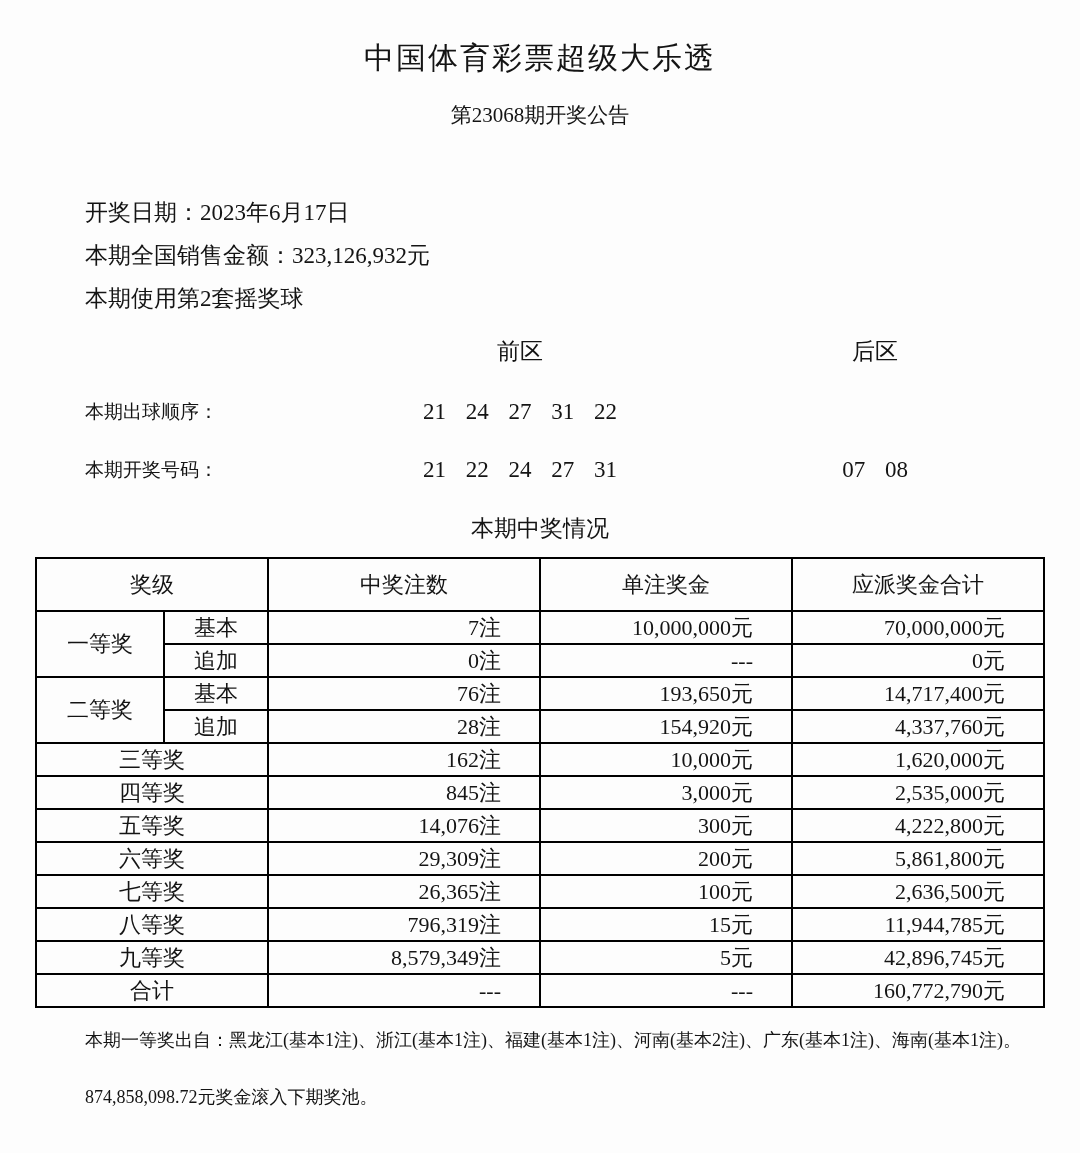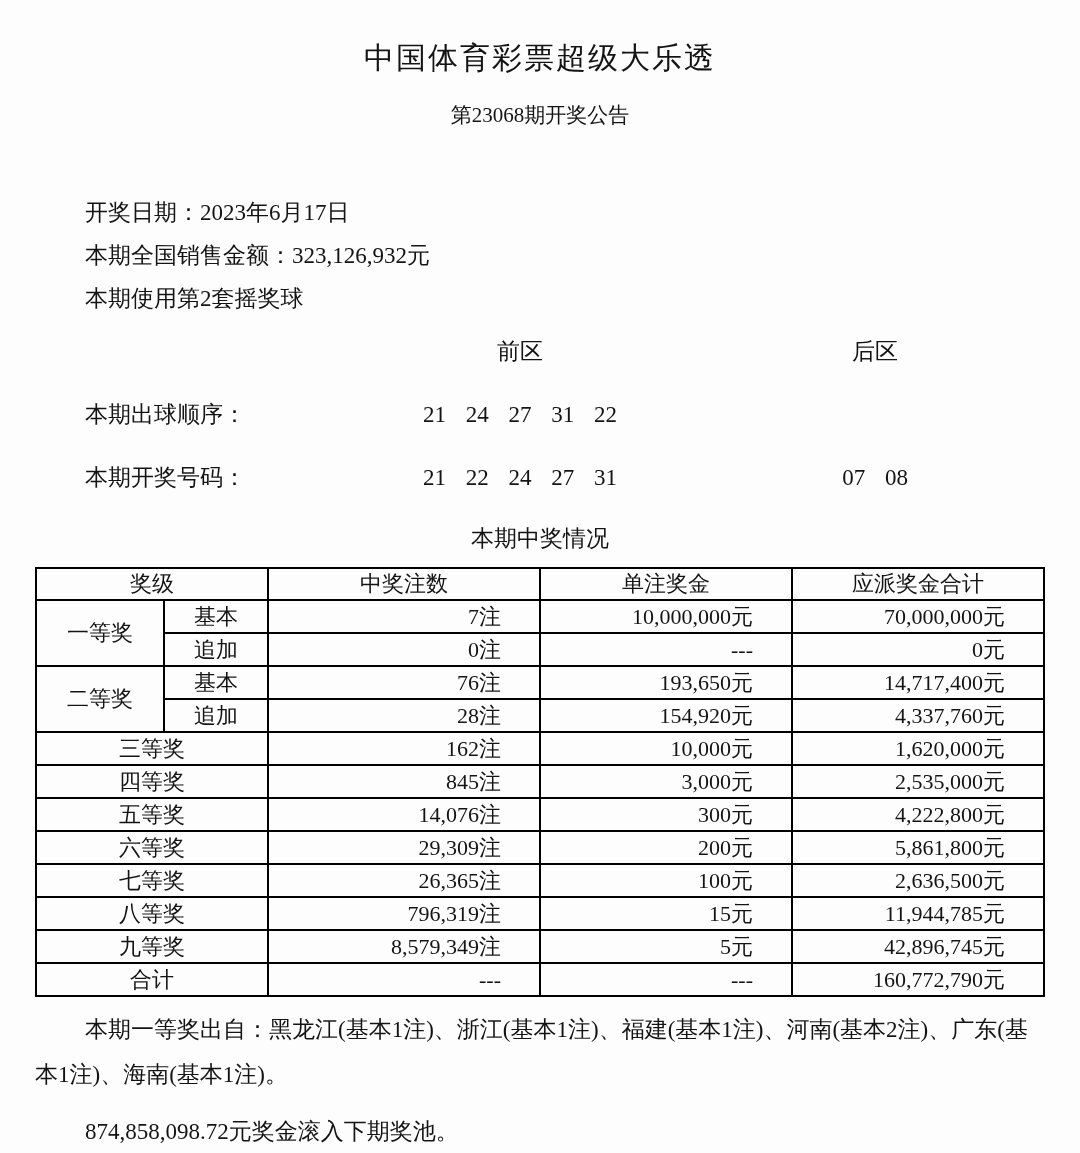--- a/index.html
+++ b/index.html
@@ -25,21 +25,21 @@
     font-size: 21px;
     font-weight: normal;
     margin-top: 22px;
   }
 
   .info-block { margin-top: 62px; margin-left: 50px; }
   .info-line { font-size: 23px; line-height: 43px; }
 
   .draw-grid { margin-top: 16px; }
   .draw-row { display: flex; align-items: center; }
-  .draw-row .c-label { width: 300px; padding-left: 50px; font-size: 23px; }
+  .draw-row .c-label { width: 300px; padding-left: 50px; font-size: 19px; }
   .draw-row .c-front { width: 370px; text-align: center; font-size: 23px; word-spacing: 14px; }
   .draw-row .c-back  { width: 340px; text-align: center; font-size: 23px; word-spacing: 14px; }
   .zone-header-row { margin-top: 4px; justify-content: center; }
   .zone-header-row div { font-size: 23px; }
   .draw-row.nums { margin-top: 32px; }
 
   .table-title { text-align: center; font-size: 23px; margin-top: 30px; }
 
   table.prize {
     width: 1010px;
@@ -51,26 +51,26 @@
     border: 2px solid #000;
     font-size: 22px;
     font-weight: normal;
     height: 33px;
     padding: 0;
     vertical-align: middle;
     text-align: center;
     overflow: hidden;
     white-space: nowrap;
   }
-  table.prize thead th { height: 32px; }
+  table.prize thead th { height: 53px; }
   table.prize td.num { text-align: right; padding-right: 38px; }
 
   .footer { margin-top: 10px; }
   .para {
-    font-size: 23px;
+    font-size: 18px;
     line-height: 45px;
     text-indent: 50px;
   }
   .para.winners { margin-top: 4px; }
   .para.rollover { margin-top: 12px; }
 </style>
 </head>
 <body>
 
 <div class="doc">

